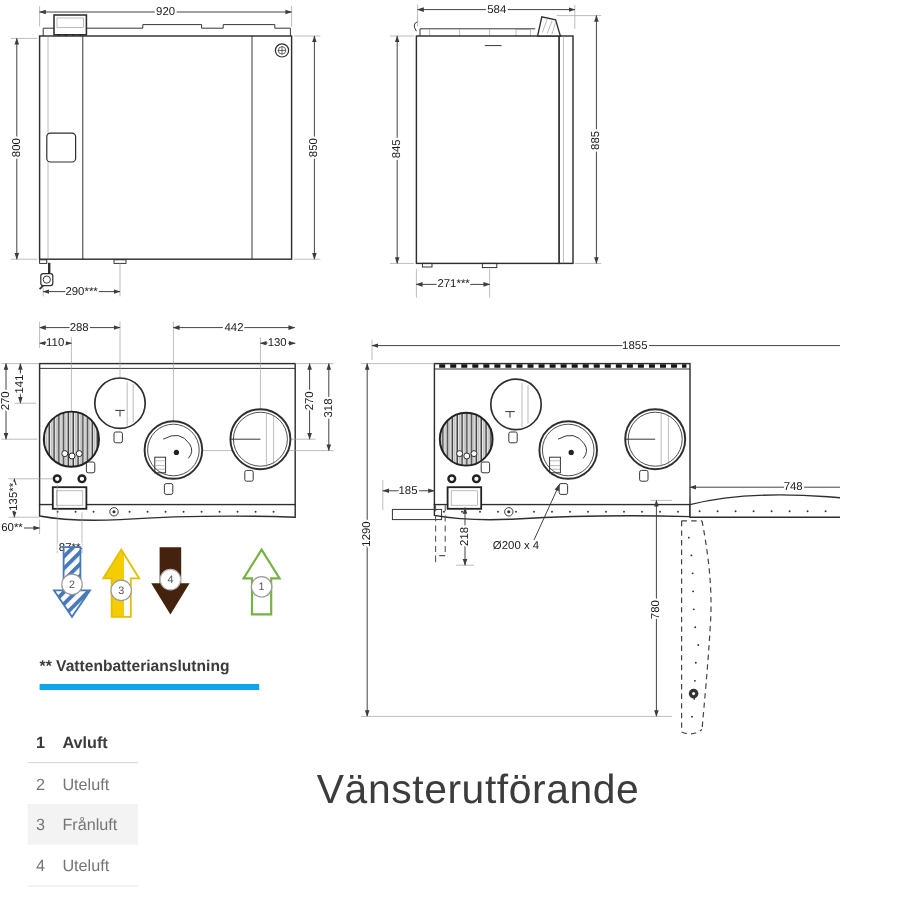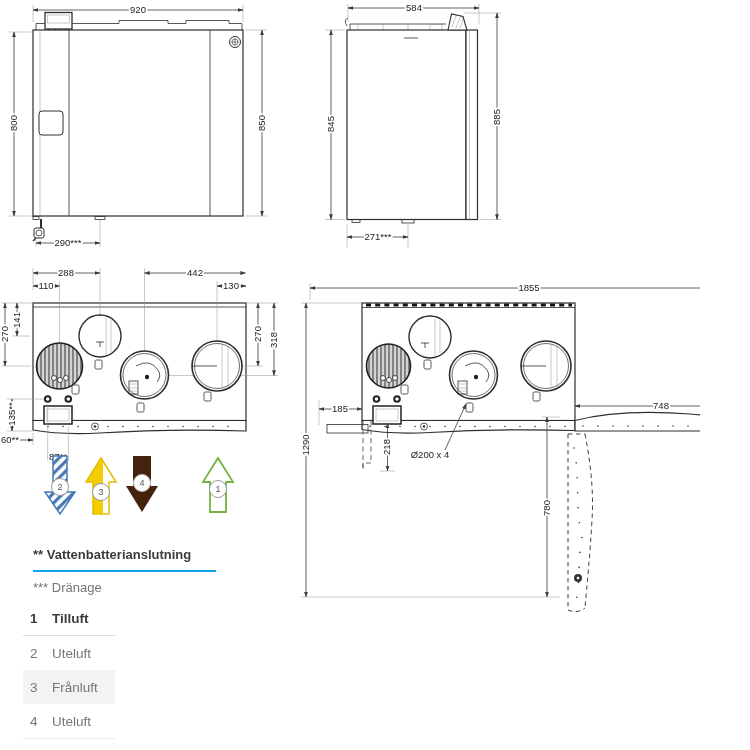--- a/index.html
+++ b/index.html
@@ -16,21 +16,21 @@
   .dl{font-size:9.5px;fill:#1c1c1c;text-anchor:middle;dominant-baseline:middle;
       paint-order:stroke;stroke:#fff;stroke-width:3.5;stroke-linejoin:round;
       font-family:"Liberation Sans",sans-serif;}
   .dots{fill:none;stroke:#333;stroke-width:1.6;stroke-linecap:round;stroke-dasharray:0 15;}
   .num{font-size:9px;fill:#555;text-anchor:middle;dominant-baseline:middle;
        font-family:"Liberation Sans",sans-serif;}
 
   
   .notes{position:absolute;left:33px;top:547px;}
   .note1{font-size:13px;font-weight:bold;color:#3b3b3b;width:183px;
-         border-bottom:2px solid #0ea5e9;padding-bottom:8px;}
+         border-bottom:5px solid #0ea5e9;padding-bottom:8px;}
   .note2{font-size:13px;color:#757575;margin-top:8px;}
   .legend{position:absolute;left:23px;top:601px;width:92px;font-size:13.5px;
           border-bottom:1px solid #ececec;}
   .legend .row{display:flex;align-items:center;height:34px;color:#757575;}
   .legend .row .n{width:22px;padding-left:7px;flex:none;}
   .legend .row.first{font-weight:bold;color:#3b3b3b;border-bottom:1px solid #dcdcdc;}
   .legend .row.shaded{background:#f3f3f3;}
   .title{position:absolute;left:264px;top:639px;font-size:34px;font-weight:300;
          color:#3c3c3c;letter-spacing:0.5px;}
 </style>
@@ -345,36 +345,36 @@
     <g>
       <path d="M218,458 L233,482 H226 V512 H210 V482 H203 Z" fill="#fff" stroke-width="1.8" stroke="#75b243"></path>
       <circle cx="218" cy="489" r="8.5" fill="#fff" stroke="#9a9a9a" stroke-width="1"></circle>
       <text class="num" x="218" y="489.5">1</text>
     </g>
   </g>
 </svg>
 
 <div class="notes">
   <div class="note1"><span>**</span> <span>Vattenbatterianslutning</span></div>
-  <div class="note2"><span>***</span> <span>Dränage</span></div>
 </div>
 
 <div class="legend">
   <div class="row first">
     <span class="n">1</span>
-    <span>Tilluft</span>
+    <span>Avluft</span>
   </div>
   <div class="row">
     <span class="n">2</span>
     <span>Uteluft</span>
   </div>
   <div class="row shaded">
     <span class="n">3</span>
     <span>Frånluft</span>
   </div>
   <div class="row">
     <span class="n">4</span>
     <span>Uteluft</span>
   </div>
 </div>
 
+<div class="title">Vänsterutförande</div>
 
 </div>
 
 </body></html>

